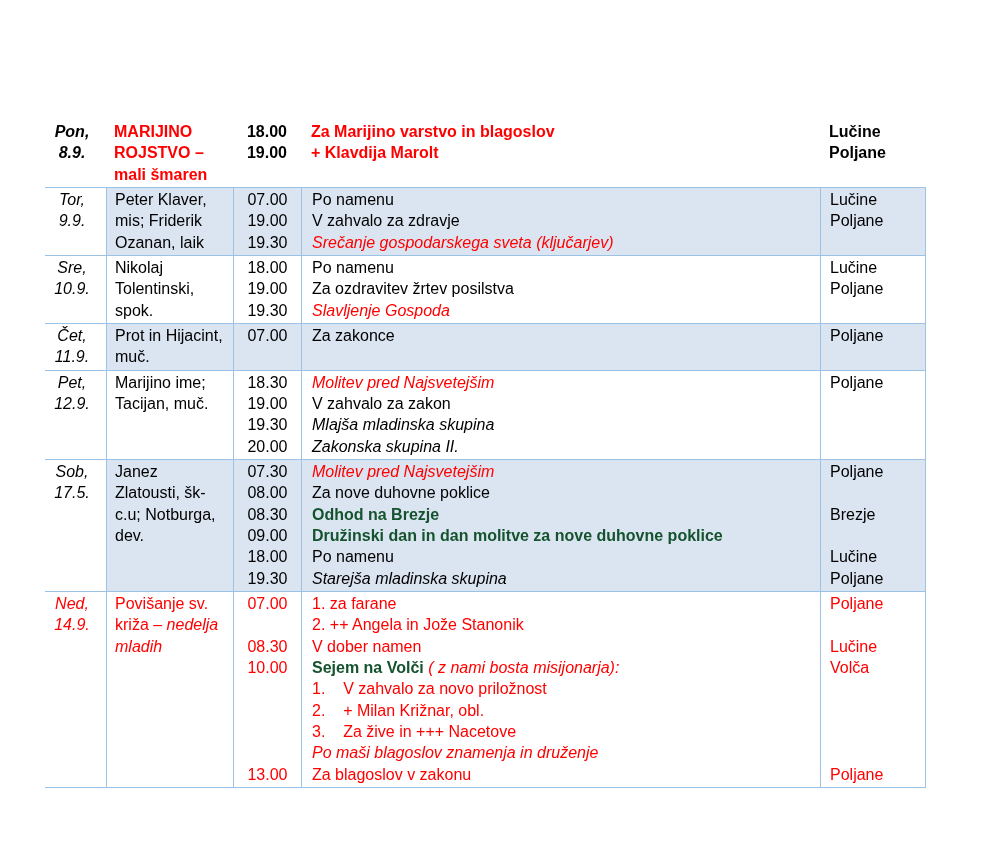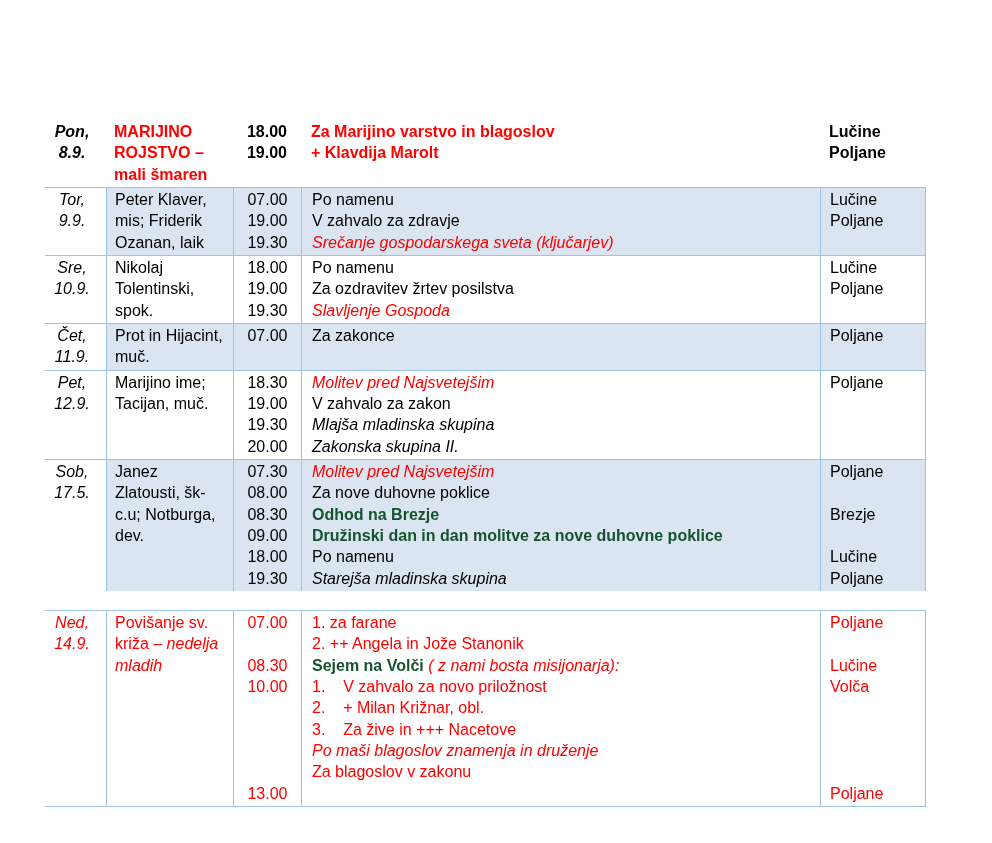--- a/index.html
+++ b/index.html
@@ -4,21 +4,21 @@
 <style>
   html,body{margin:0;padding:0;}
   body{
     width:992px;height:843px;background:#ffffff;
     font-family:"Liberation Sans","DejaVu Sans",sans-serif;
     font-size:16px;color:#000;overflow:hidden;
   }
   .schedule{position:absolute;top:120px;left:45px;width:881px;}
   .row{display:grid;grid-template-columns:61px 127px 68px 519px 106px;}
   .table-body .row{border-top:1.5px solid #9cc2e5;}
-  .table-body .row:last-child{border-bottom:1.5px solid #9cc2e5;margin-top:19px;}
+  .table-body .row:last-child{border-bottom:1.5px solid #9cc2e5;}
   .cell{padding:1px 0 2px 0;box-sizing:border-box;}
   .table-body .col-saint,
   .table-body .col-time,
   .table-body .col-intent,
   .table-body .col-loc{border-left:1.5px solid #9cc2e5;}
   .table-body .col-loc{border-right:1.5px solid #9cc2e5;}
   .row.shaded .col-saint,
   .row.shaded .col-time,
   .row.shaded .col-intent,
   .row.shaded .col-loc{background:#dbe5f1;}
@@ -214,20 +214,21 @@
           <div class="line"><span class="st-red">10.00</span></div>
           <div class="line"><span class="st-red">&nbsp;</span></div>
           <div class="line"><span class="st-red">&nbsp;</span></div>
           <div class="line"><span class="st-red">&nbsp;</span></div>
           <div class="line"><span class="st-red">&nbsp;</span></div>
           <div class="line"><span class="st-red">13.00</span></div>
         </div>
         <div class="cell col-intent">
           <div class="line"><span class="st-red">1. za farane</span></div>
           <div class="line"><span class="st-red">2. ++ Angela in Jože Stanonik</span></div>
+          <div class="line"><span class="st-red">V dober namen</span></div>
           <div class="line"><span class="st-red-bold-italic">Sejem na Volči </span><span class="st-red-italic">( z nami bosta misijonarja):</span></div>
           <div class="line"><span class="st-red">1.&nbsp;&nbsp;&nbsp;&nbsp;V zahvalo za novo priložnost</span></div>
           <div class="line"><span class="st-red">2.&nbsp;&nbsp;&nbsp;&nbsp;+ Milan Križnar, obl.</span></div>
           <div class="line"><span class="st-red">3.&nbsp;&nbsp;&nbsp;&nbsp;Za žive in +++ Nacetove</span></div>
           <div class="line"><span class="st-red-italic">Po maši blagoslov znamenja in druženje</span></div>
           <div class="line"><span class="st-red">Za blagoslov v zakonu</span></div>
         </div>
         <div class="cell col-loc">
           <div class="line"><span class="st-red">Poljane</span></div>
           <div class="line"><span class="st-red">&nbsp;</span></div>

